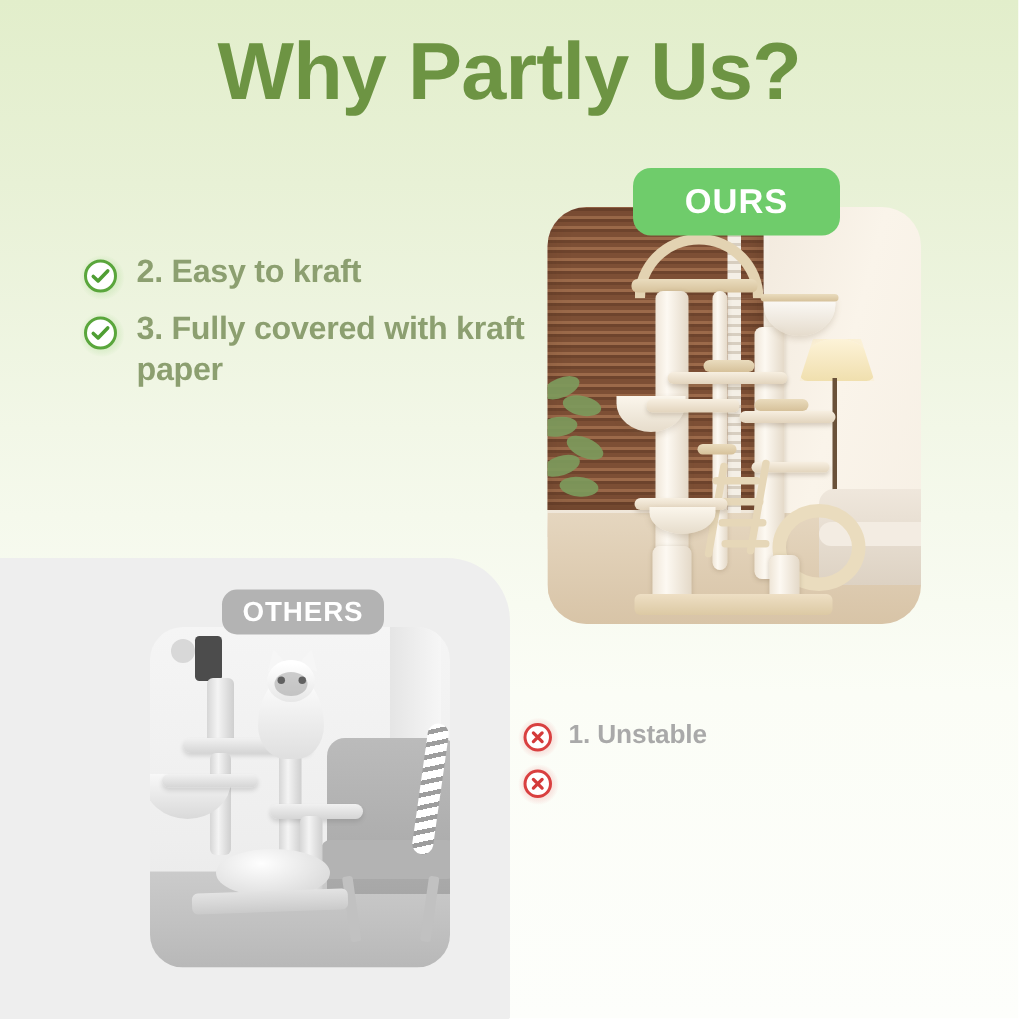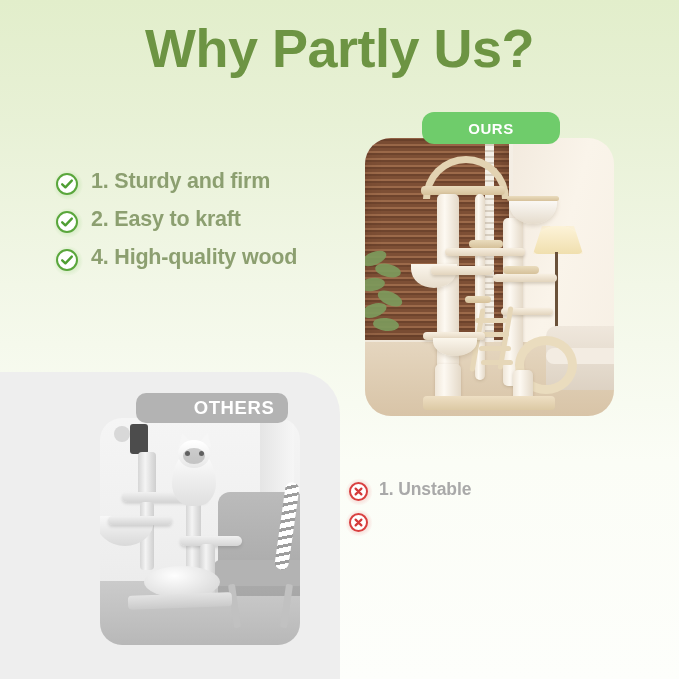--- a/index.html
+++ b/index.html
@@ -157,34 +157,33 @@
     justify-content: center;
     font-weight: 800;
     color: #ffffff;
     letter-spacing: 0.6px;
     z-index: 20;
   }
   .badge-ours {
     left: 422px;
     top: 112px;
     width: 138px;
-    height: 32px;
+    height: 45px;
     border-radius: 12px;
     background: #6fcc6b;
-    font-size: 15px;
+    font-size: 23px;
   }
   .badge-others {
-    left: 136px;
+    left: 148px;
     top: 393px;
     width: 108px;
     height: 30px;
     border-radius: 10px;
     background: #b3b3b3;
     font-size: 18.5px;
-    padding-left: 44px;
   }
 
   
   .photo {
     position: absolute;
     overflow: hidden;
     border-radius: 26px;
   }
   .photo-ours {
     left: 365px;
@@ -462,65 +461,51 @@
 <body>
 
 <div id="poster">
 
   <div class="grey-panel"></div>
 
   <div class="title">Why Partly Us?</div>
 
   <div class="pros-list">
 
-    <div class="pros-item">
-      <span class="icon-wrap">
-        <span class="glow-green"></span>
-        <span class="check-circle">
-          <svg width="18" height="18" viewBox="0 0 18 18">
-            <path d="M4.2 9.3 L7.4 12.3 L13.8 5.6" fill="none" stroke="#4f9e33" stroke-width="2.4" stroke-linecap="round" stroke-linejoin="round"></path>
-          </svg>
-        </span>
-      </span>
-      <span class="pros-text">
-        <span>1.</span>
-        <span>Sturdy and firm</span>
-      </span>
-    </div>
 
     <div class="pros-item">
       <span class="icon-wrap">
         <span class="glow-green"></span>
         <span class="check-circle">
           <svg width="18" height="18" viewBox="0 0 18 18">
             <path d="M4.2 9.3 L7.4 12.3 L13.8 5.6" fill="none" stroke="#4f9e33" stroke-width="2.4" stroke-linecap="round" stroke-linejoin="round"></path>
           </svg>
         </span>
       </span>
       <span class="pros-text">
         <span>2.</span>
         <span>Easy to kraft</span>
       </span>
     </div>
 
-
     <div class="pros-item">
       <span class="icon-wrap">
         <span class="glow-green"></span>
         <span class="check-circle">
           <svg width="18" height="18" viewBox="0 0 18 18">
             <path d="M4.2 9.3 L7.4 12.3 L13.8 5.6" fill="none" stroke="#4f9e33" stroke-width="2.4" stroke-linecap="round" stroke-linejoin="round"></path>
           </svg>
         </span>
       </span>
       <span class="pros-text">
-        <span>4.</span>
-        <span>High-quality wood</span>
+        <span>3.</span>
+        <span>Fully covered with kraft paper</span>
       </span>
     </div>
+
 
   </div>
 
   <div class="cons-list">
 
     <div class="cons-item">
       <span class="icon-wrap">
         <span class="glow-red"></span>
         <span class="x-circle">
           <svg width="15" height="15" viewBox="0 0 15 15">

